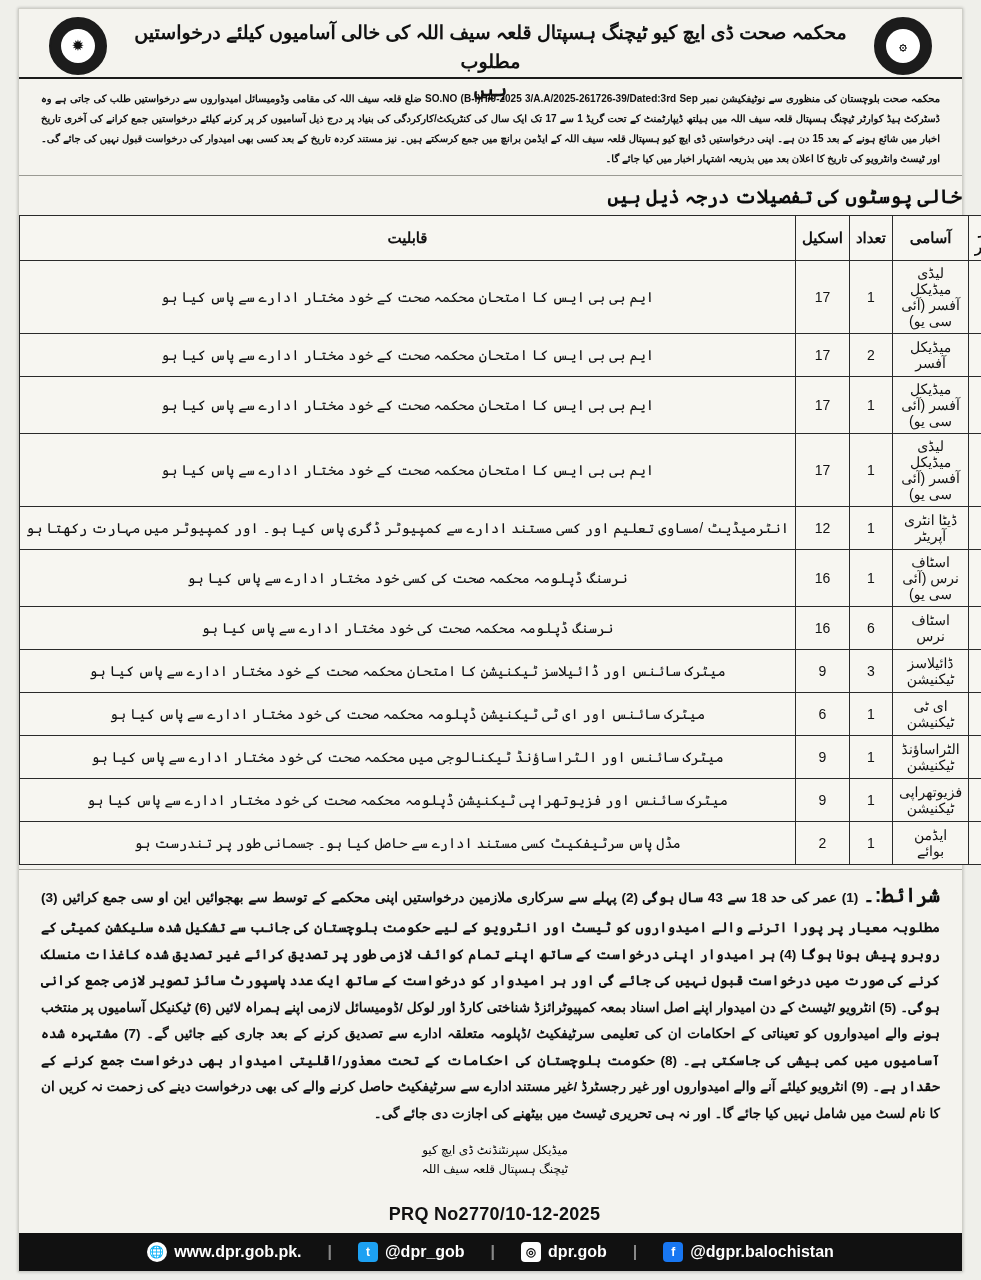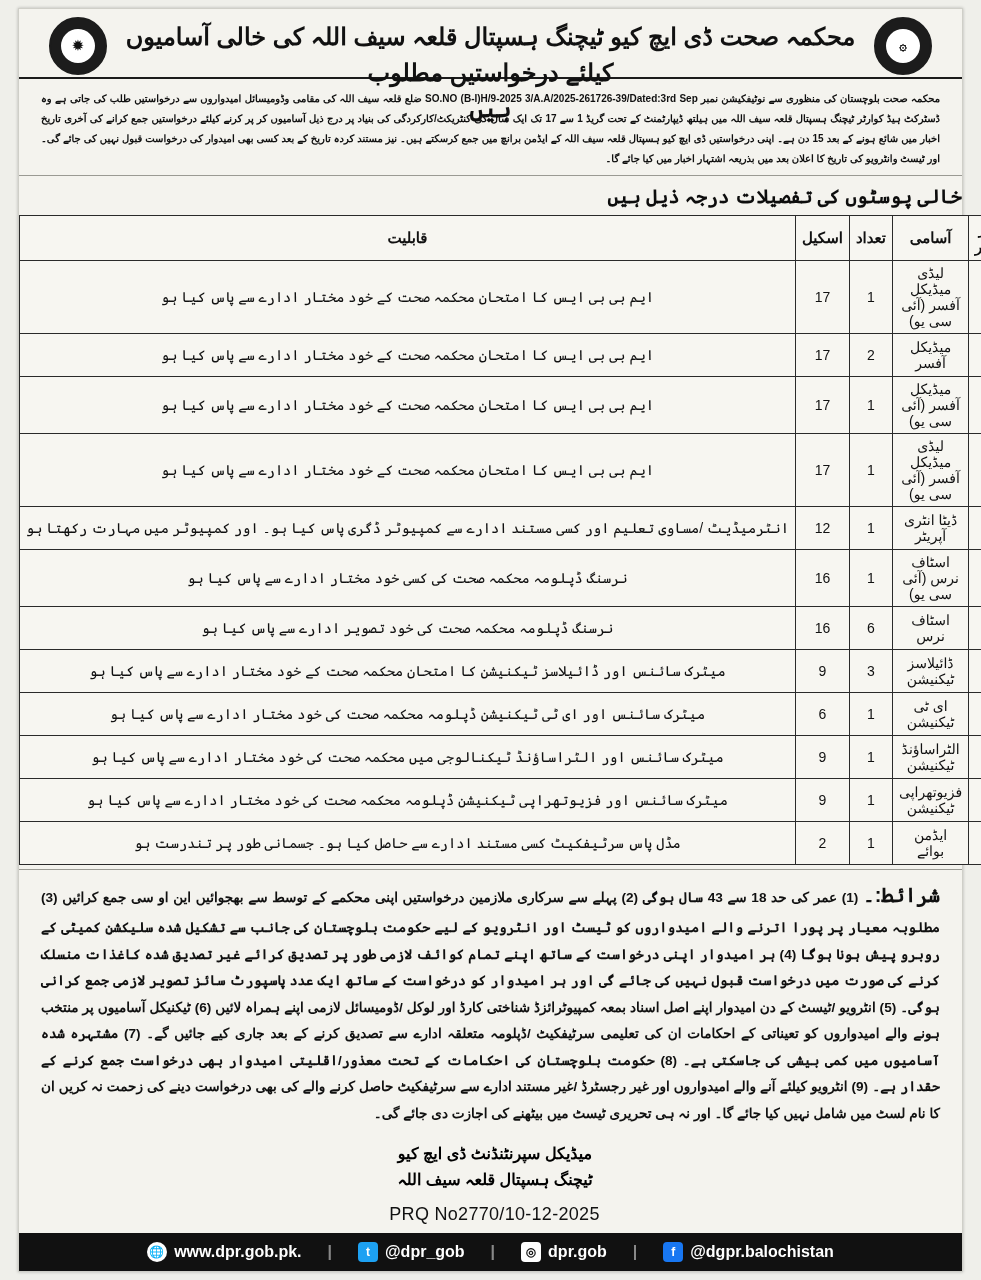--- a/index.html
+++ b/index.html
@@ -60,21 +60,21 @@
     font-size: 13px; font-weight: bold;
   }
   .header-title {
     position: absolute;
     left: 100px;
     right: 100px;
     top: 10px;
     text-align: center;
     direction: rtl;
     font-weight: bold;
-    font-size: 24px;
+    font-size: 19px;
     line-height: 1.5;
     color: #111;
   }
 
   
   .intro {
     padding: 10px 22px 6px 22px;
     direction: rtl;
     text-align: justify;
     font-size: 10px;
@@ -141,31 +141,31 @@
   }
   .conditions .lead {
     font-size: 20px;
     font-weight: bold;
   }
 
   
   .signature {
     direction: rtl;
     text-align: center;
-    font-weight: bold;
-    font-size: 16px;
+    font-weight: normal;
+    font-size: 12px;
     line-height: 1.6;
     padding: 8px 0 2px 9px;
   }
   .prq {
     position: absolute;
     left: 0; right: 0;
     bottom: 46px;
     text-align: center;
-    font-weight: normal;
+    font-weight: bold;
     font-size: 18px;
     letter-spacing: .3px;
     color: #111;
     padding-left: 8px;
   }
 
   
   .footer {
     position: absolute;
     left: 0; right: 0; bottom: 0;
@@ -278,21 +278,21 @@
           <td class="post">اسٹاف نرس (آئی سی یو)</td>
           <td>1</td>
           <td>16</td>
           <td class="qual">نرسنگ ڈپلومہ محکمہ صحت کی کسی خود مختار ادارے سے پاس کیا ہو</td>
         </tr>
         <tr>
           <td>7</td>
           <td class="post">اسٹاف نرس</td>
           <td>6</td>
           <td>16</td>
-          <td class="qual">نرسنگ ڈپلومہ محکمہ صحت کی خود تصویر ادارے سے پاس کیا ہو</td>
+          <td class="qual">نرسنگ ڈپلومہ محکمہ صحت کی خود مختار ادارے سے پاس کیا ہو</td>
         </tr>
         <tr>
           <td>8</td>
           <td class="post">ڈائیلاسز ٹیکنیشن</td>
           <td>3</td>
           <td>9</td>
           <td class="qual">میٹرک سائنس اور ڈائیلاسز ٹیکنیشن کا امتحان محکمہ صحت کے خود مختار ادارے سے پاس کیا ہو</td>
         </tr>
         <tr>
           <td>9</td>

